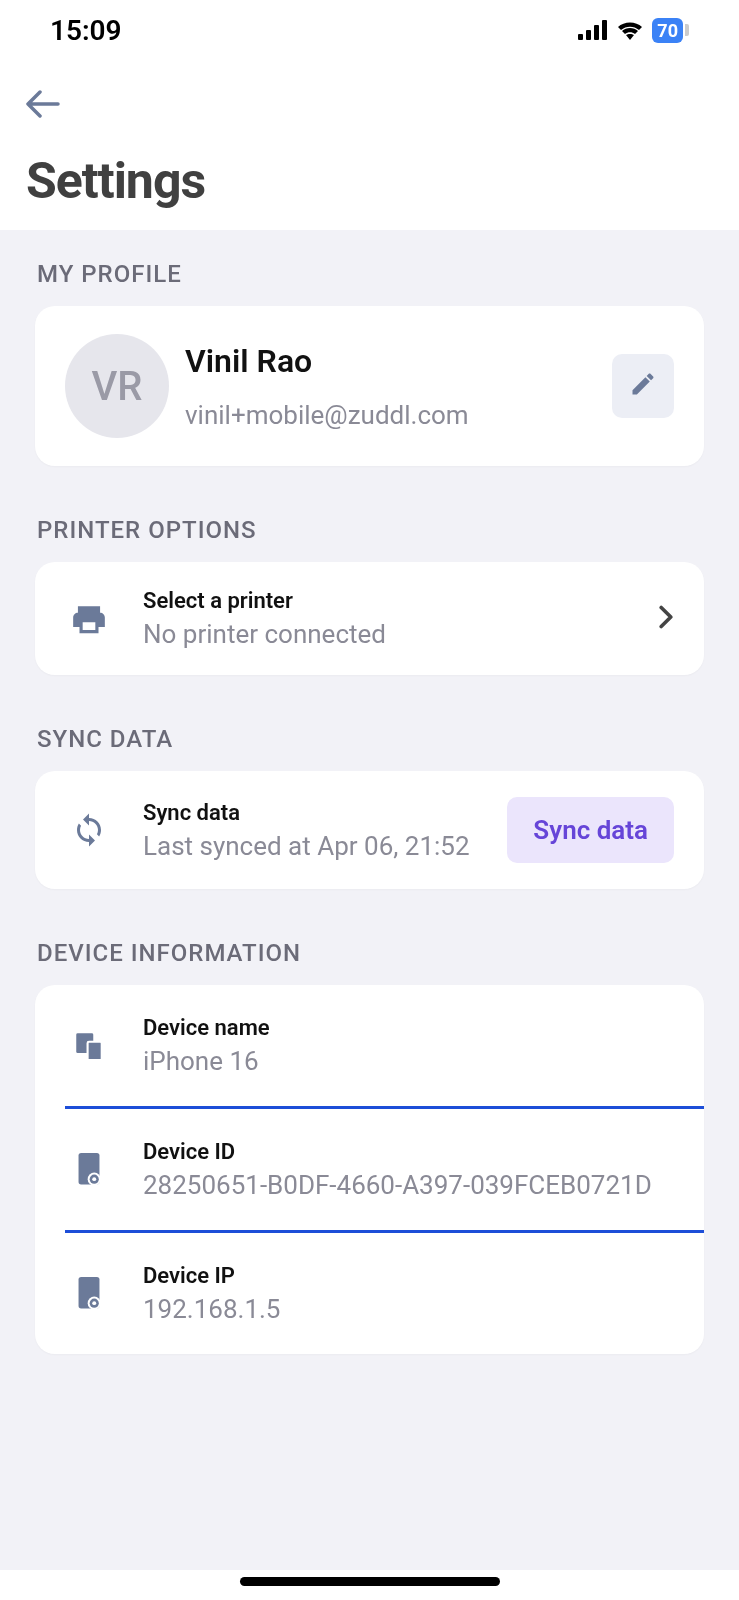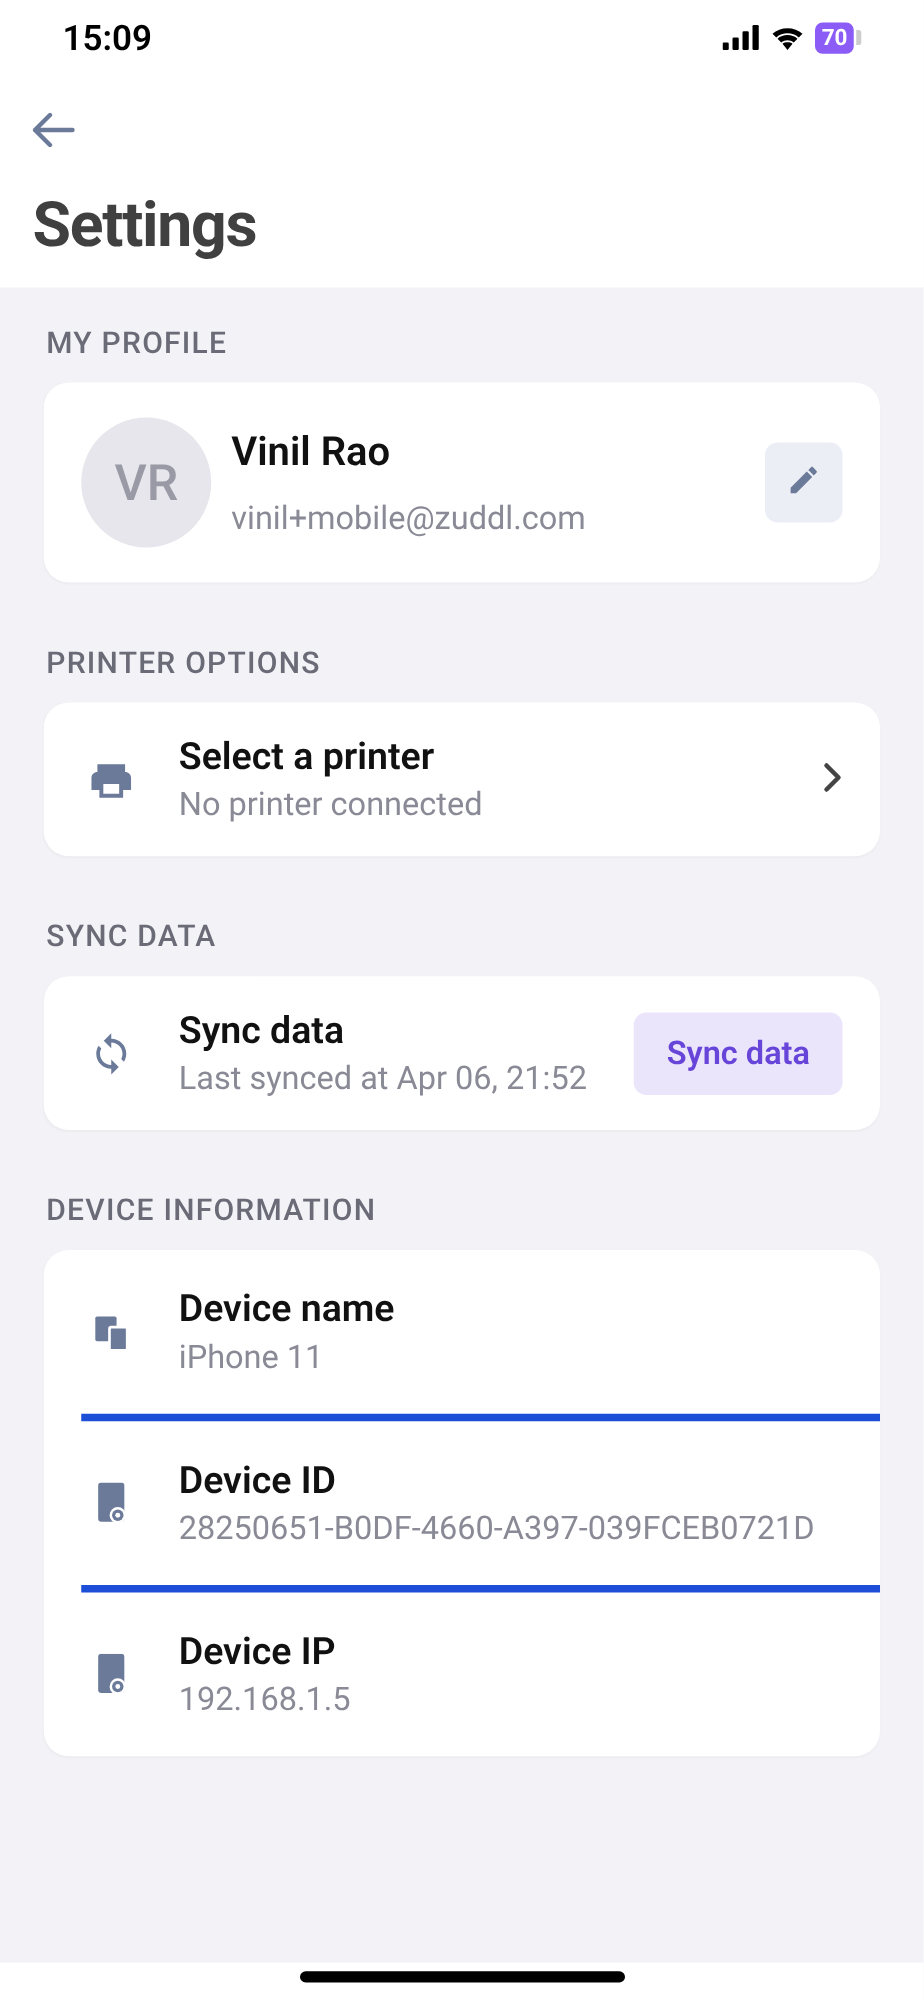--- a/index.html
+++ b/index.html
@@ -31,21 +31,21 @@
       display: flex;
       align-items: center;
       gap: 8px;
     }
     .signal-icon svg, .wifi-icon svg {
       display: block;
     }
     .battery-box {
       display: flex;
       align-items: center;
-      background: #8b5cf6;
+      background: #3b82f6;
       border-radius: 6px;
       padding: 2px 5px;
       color: #fff;
       font-size: 18px;
       font-weight: 700;
       position: relative;
     }
     .battery-tip {
       width: 4px;
       height: 12px;
@@ -143,21 +143,21 @@
       width: 48px;
       display: flex;
       justify-content: center;
       color: #6b7a99;
       flex-shrink: 0;
     }
     .row-content {
       flex: 1;
     }
     .row-title {
-      font-size: 30px;
+      font-size: 22px;
       font-weight: 600;
       color: #111;
       margin-bottom: 6px;
     }
     .row-subtitle {
       font-size: 26px;
       color: #8a8a96;
       word-break: break-all;
     }
     .chevron {
@@ -169,21 +169,21 @@
       font-size: 26px;
       font-weight: 600;
       padding: 18px 26px;
       border-radius: 10px;
       border: none;
     }
     .device-card .list-row {
       padding: 30px 30px;
     }
     .device-card .list-row + .list-row {
-      border-top: 6px solid #1d4ed8;
+      border-top: 3px solid #1d4ed8;
       margin-left: 30px;
       padding-left: 0;
       align-items: center;
     }
     .home-indicator {
       position: absolute;
       bottom: 14px;
       left: 50%;
       transform: translateX(-50%);
       width: 260px;
@@ -287,21 +287,21 @@
   <div class="card device-card">
     <div class="list-row">
       <div class="row-icon">
         <svg width="34" height="34" viewBox="0 0 24 24">
             <rect x="3" y="3" width="12" height="14" rx="1" fill="currentColor"></rect>
             <rect x="11" y="9" width="10" height="13" rx="1" fill="currentColor" stroke="#fff" stroke-width="1.5"></rect>
           </svg>
       </div>
       <div class="row-content">
         <div class="row-title">Device name</div>
-        <div class="row-subtitle">iPhone 11</div>
+        <div class="row-subtitle">iPhone 16</div>
       </div>
     </div>
     <div class="list-row">
       <div class="row-icon">
         <svg width="28" height="34" viewBox="0 0 20 26">
             <rect x="2" y="0" width="16" height="24" rx="2" fill="currentColor"></rect>
             <circle cx="14" cy="20" r="5" fill="#fff"></circle>
             <circle cx="14" cy="20" r="3.5" fill="currentColor"></circle>
             <circle cx="14" cy="20" r="1.5" fill="#fff"></circle>
           </svg>

